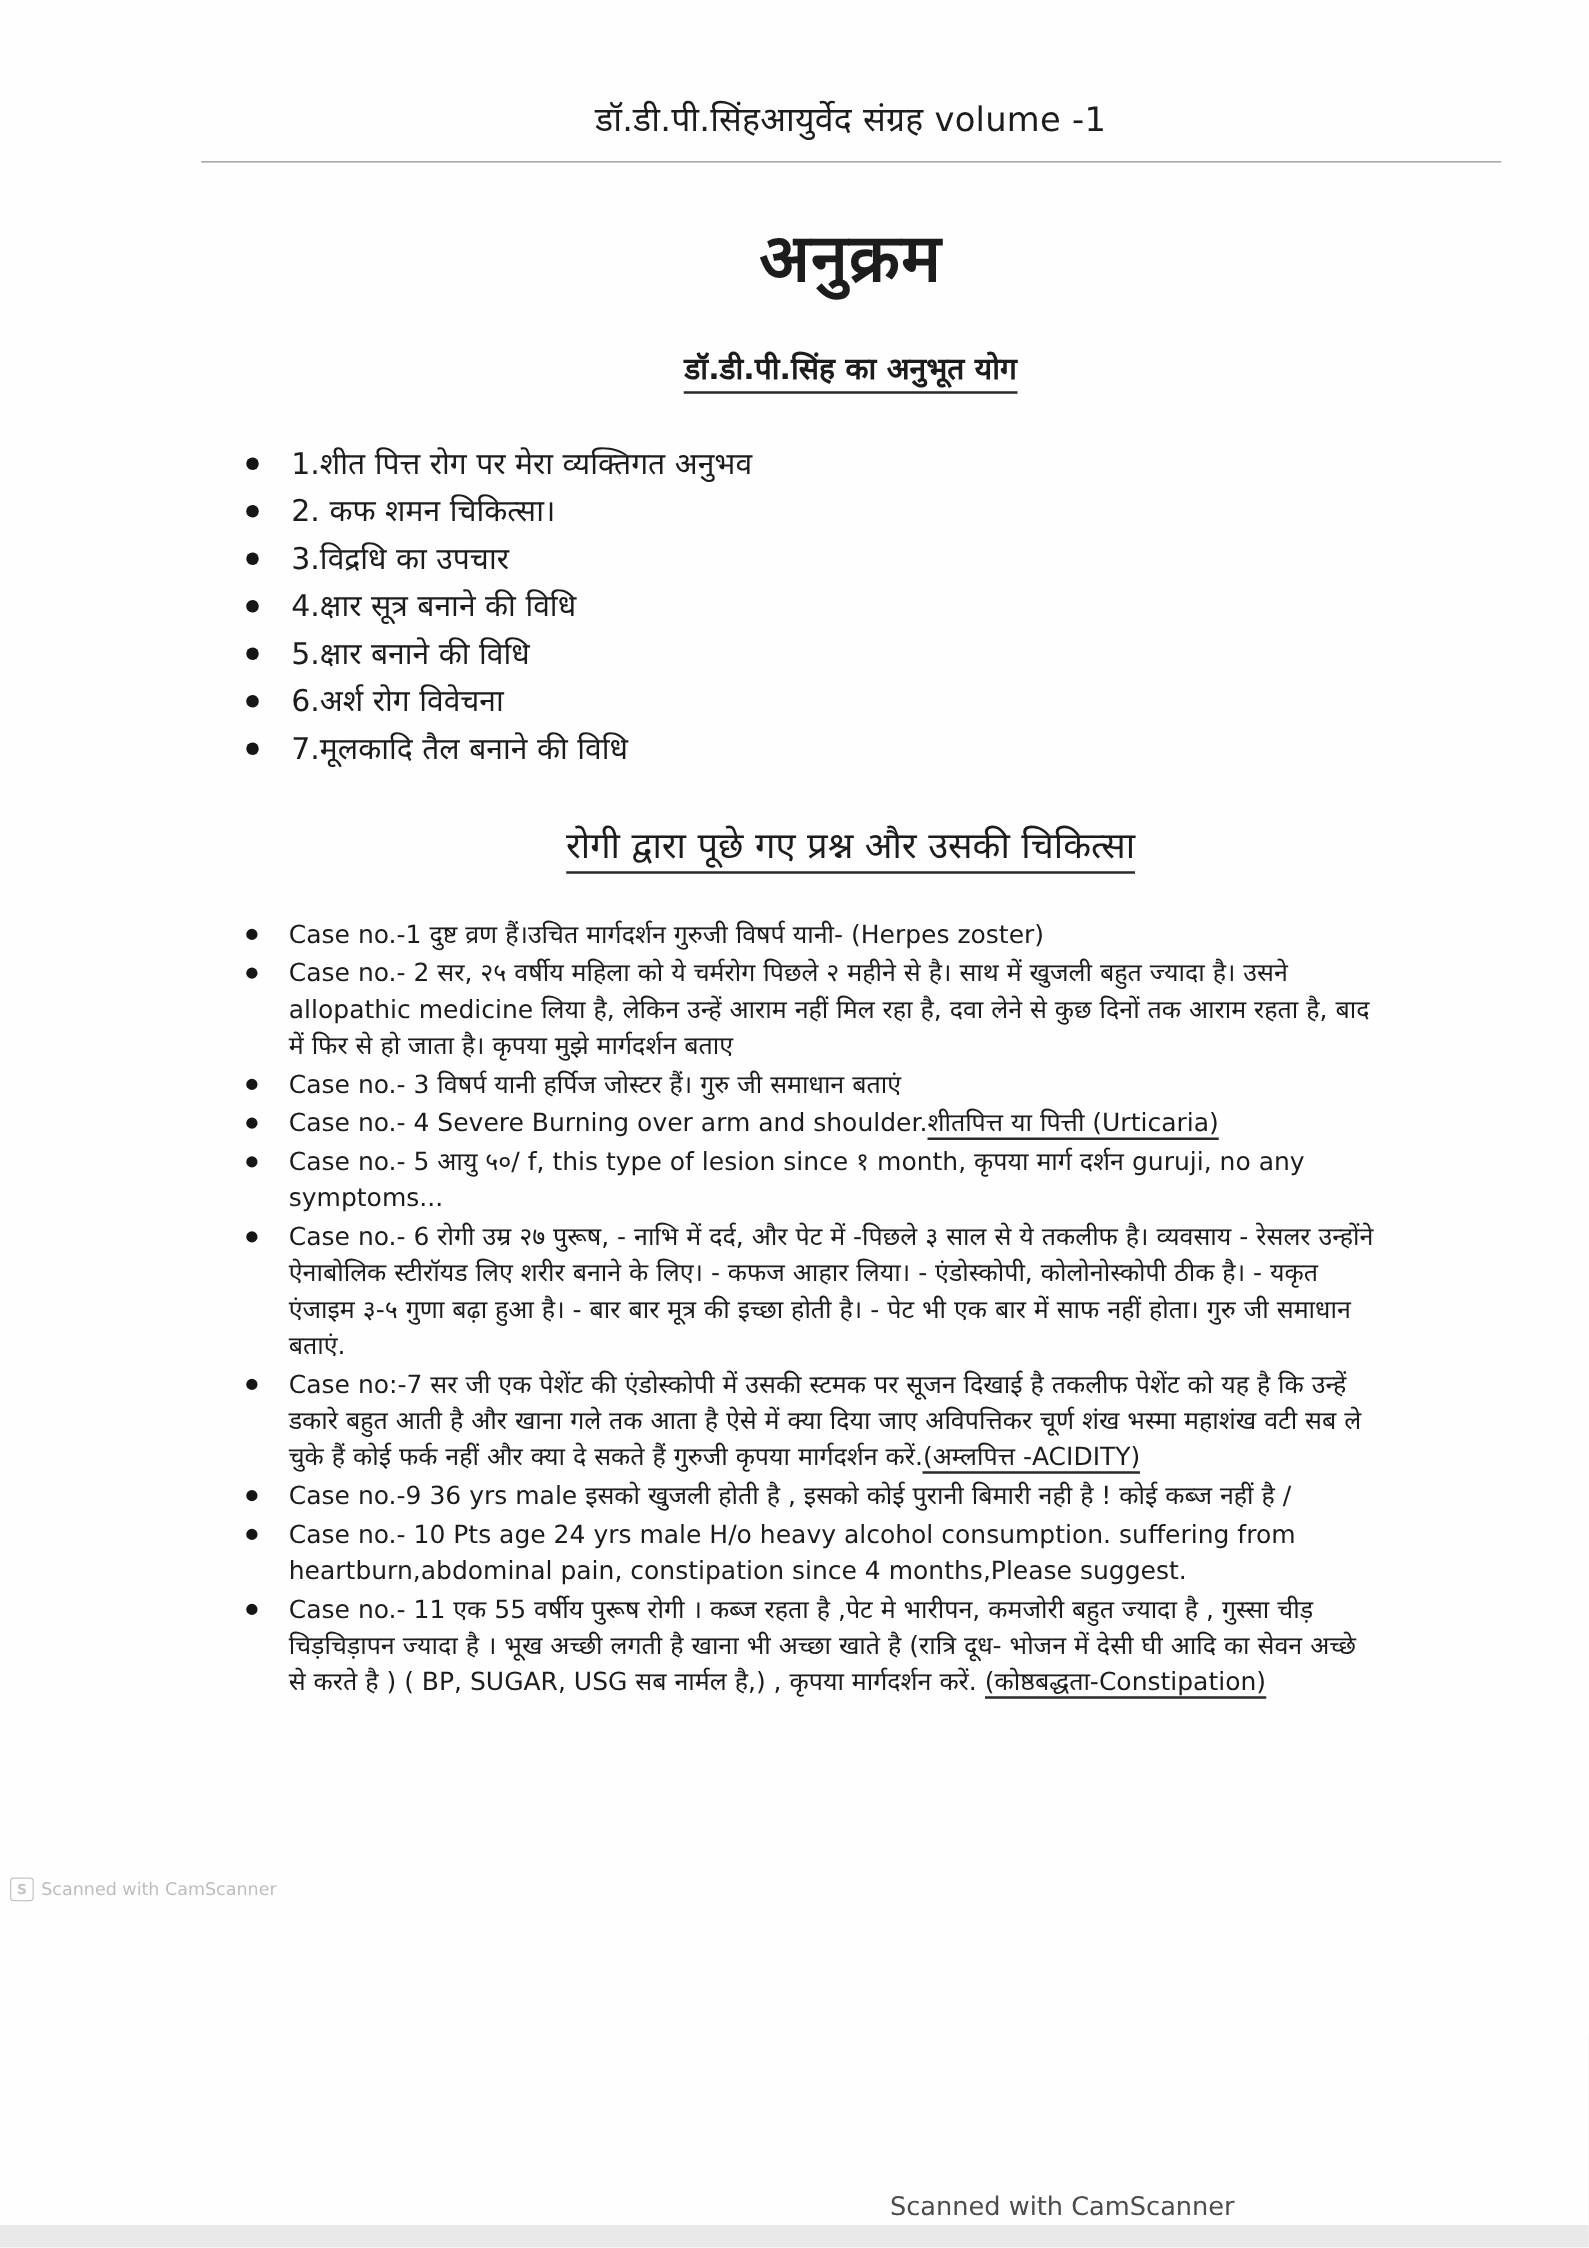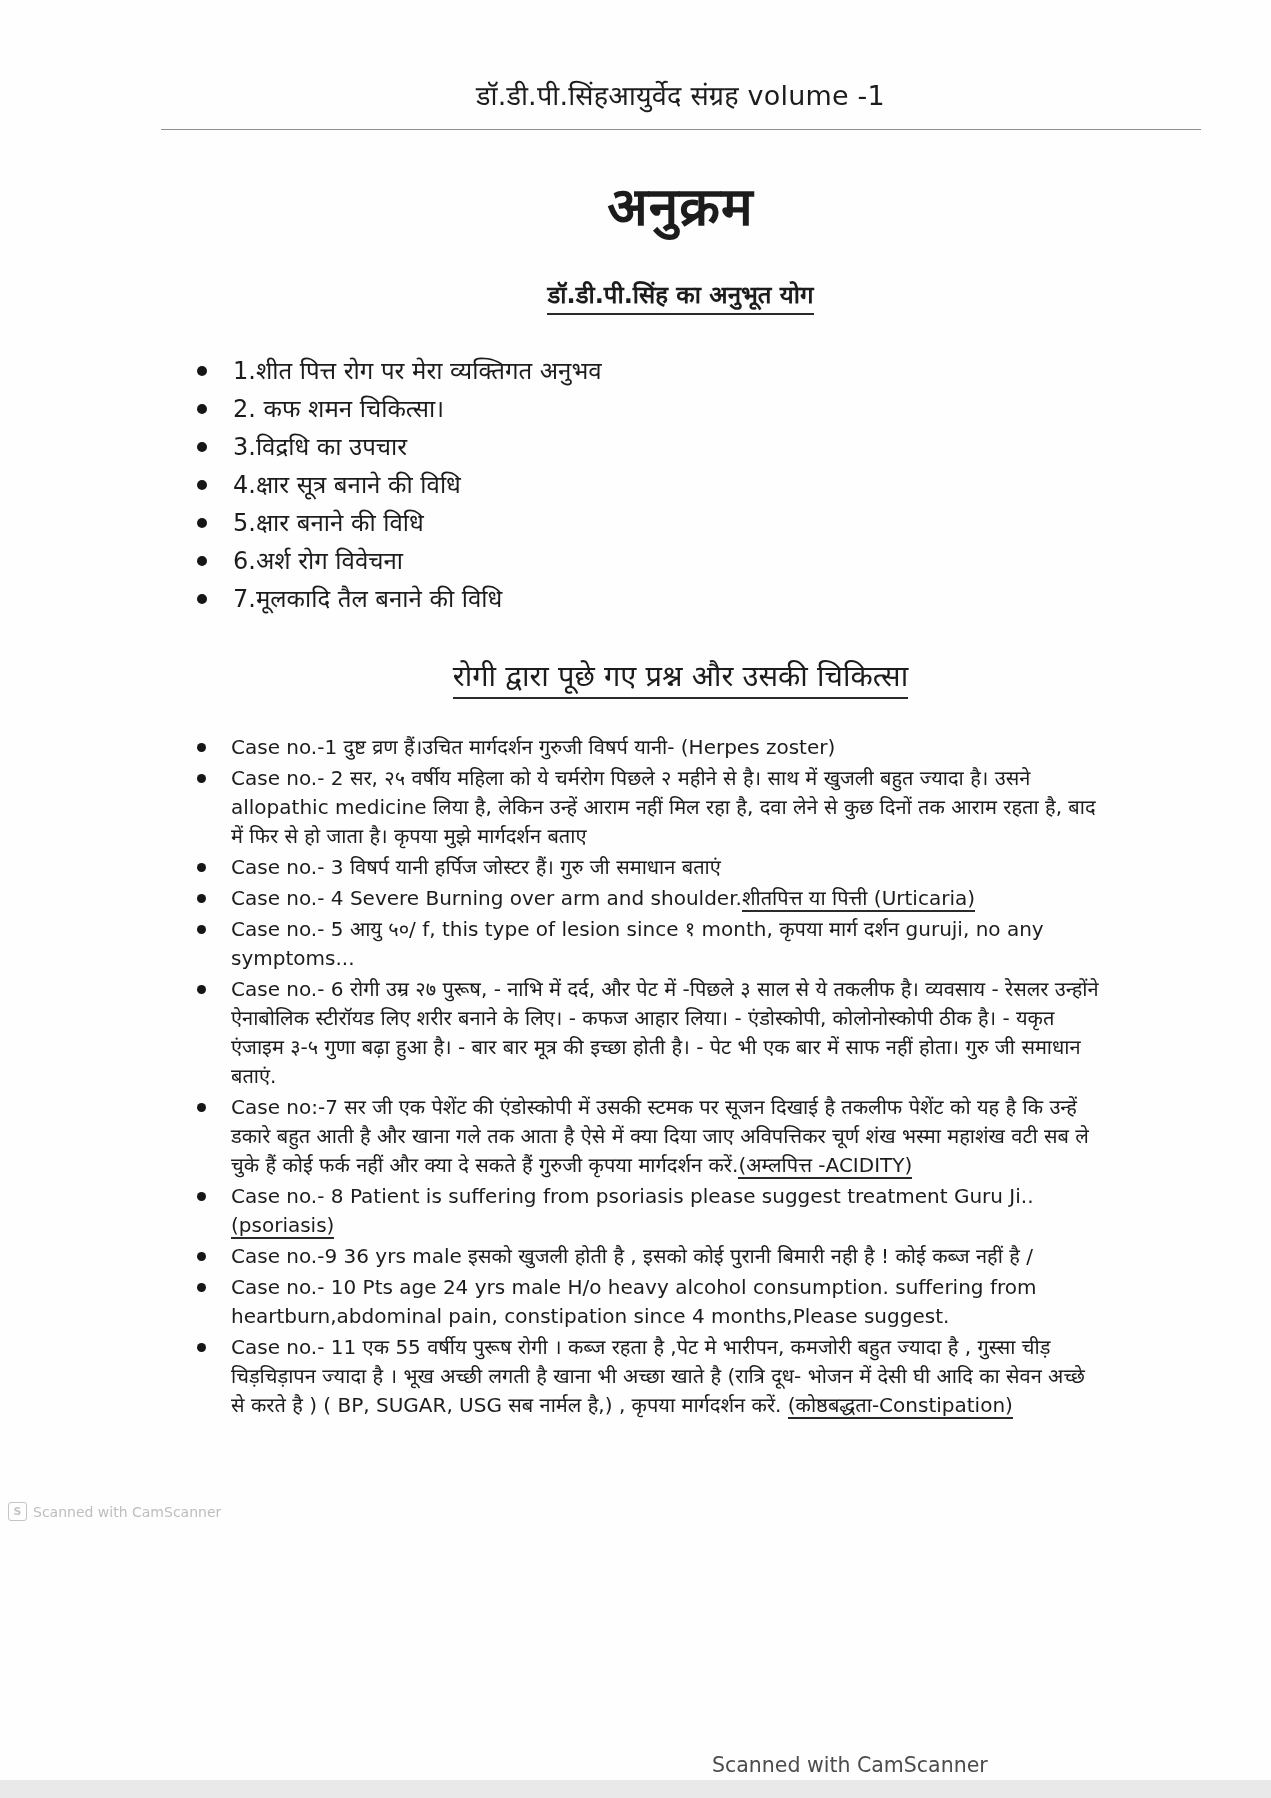--- a/index.html
+++ b/index.html
@@ -148,21 +148,20 @@
   </div>
 
   <ul class="cases" id="case-list">
       <li><span>Case no.-1  दुष्ट व्रण हैं।उचित मार्गदर्शन गुरुजी विषर्प यानी- (Herpes zoster)</span></li>
       <li><span>Case no.- 2  सर, २५ वर्षीय महिला को ये चर्मरोग पिछले २ महीने से है। साथ में खुजली बहुत ज्यादा है।  उसने allopathic medicine  लिया है, लेकिन उन्हें आराम नहीं मिल रहा है, दवा लेने से कुछ दिनों तक आराम रहता है, बाद में फिर से हो जाता है।  कृपया मुझे मार्गदर्शन बताए</span></li>
       <li><span>Case no.- 3  विषर्प यानी हर्पिज जोस्टर हैं। गुरु जी समाधान बताएं</span></li>
       <li><span>Case no.- 4  Severe Burning over arm and shoulder.</span><span class="u">शीतपित्त या पित्ती (Urticaria)</span></li>
       <li><span>Case no.- 5  आयु ५०/ f, this type of lesion since १ month, कृपया  मार्ग दर्शन guruji, no any symptoms...</span></li>
       <li><span>Case no.- 6  रोगी उम्र २७ पुरूष,  - नाभि में दर्द, और पेट में  -पिछले ३ साल से ये तकलीफ है। व्यवसाय - रेसलर   उन्होंने ऐनाबोलिक स्टीरॉयड लिए शरीर बनाने के लिए।  - कफज आहार लिया।  - एंडोस्कोपी, कोलोनोस्कोपी ठीक है।  - यकृत एंजाइम ३-५ गुणा बढ़ा हुआ है।  - बार बार मूत्र की इच्छा होती है।  - पेट भी एक बार में साफ नहीं होता। गुरु जी समाधान बताएं.</span></li>
       <li><span>Case no:-7 सर जी एक पेशेंट की एंडोस्कोपी में उसकी स्टमक पर सूजन दिखाई है तकलीफ पेशेंट को यह है कि उन्हें डकारे बहुत आती है और खाना गले तक आता है ऐसे में क्या दिया जाए अविपत्तिकर चूर्ण शंख भस्मा महाशंख वटी सब ले चुके हैं कोई फर्क नहीं और क्या दे सकते हैं गुरुजी कृपया मार्गदर्शन करें.</span><span class="u">(अम्लपित्त -ACIDITY)</span></li>
-      <li><span>Case no.- 8  Patient is suffering from psoriasis please suggest treatment Guru Ji..</span><br><span class="u">(psoriasis)</span></li>
       <li><span>Case no.-9  36 yrs male  इसको खुजली होती है , इसको कोई पुरानी बिमारी नही है ! कोई   कब्ज नहीं है /</span></li>
       <li><span>Case no.- 10 Pts age 24 yrs male H/o heavy alcohol consumption. suffering from heartburn,abdominal pain, constipation since 4 months,Please suggest.</span></li>
       <li><span>Case no.- 11  एक 55 वर्षीय पुरूष रोगी ।  कब्ज रहता है ,पेट मे भारीपन,  कमजोरी बहुत ज्यादा है , गुस्सा चीड़ चिड़चिड़ापन ज्यादा है । भूख अच्छी लगती है खाना भी अच्छा खाते है (रात्रि दूध- भोजन में देसी घी आदि का सेवन अच्छे से करते है ) ( BP, SUGAR, USG सब नार्मल है,) ,  कृपया मार्गदर्शन करें. </span><span class="u">(कोष्ठबद्धता-Constipation)</span></li>
     </ul>
 
   <div class="wm-left">
     <span class="s-badge">S</span>
     <span>Scanned with CamScanner</span>
   </div>
 

